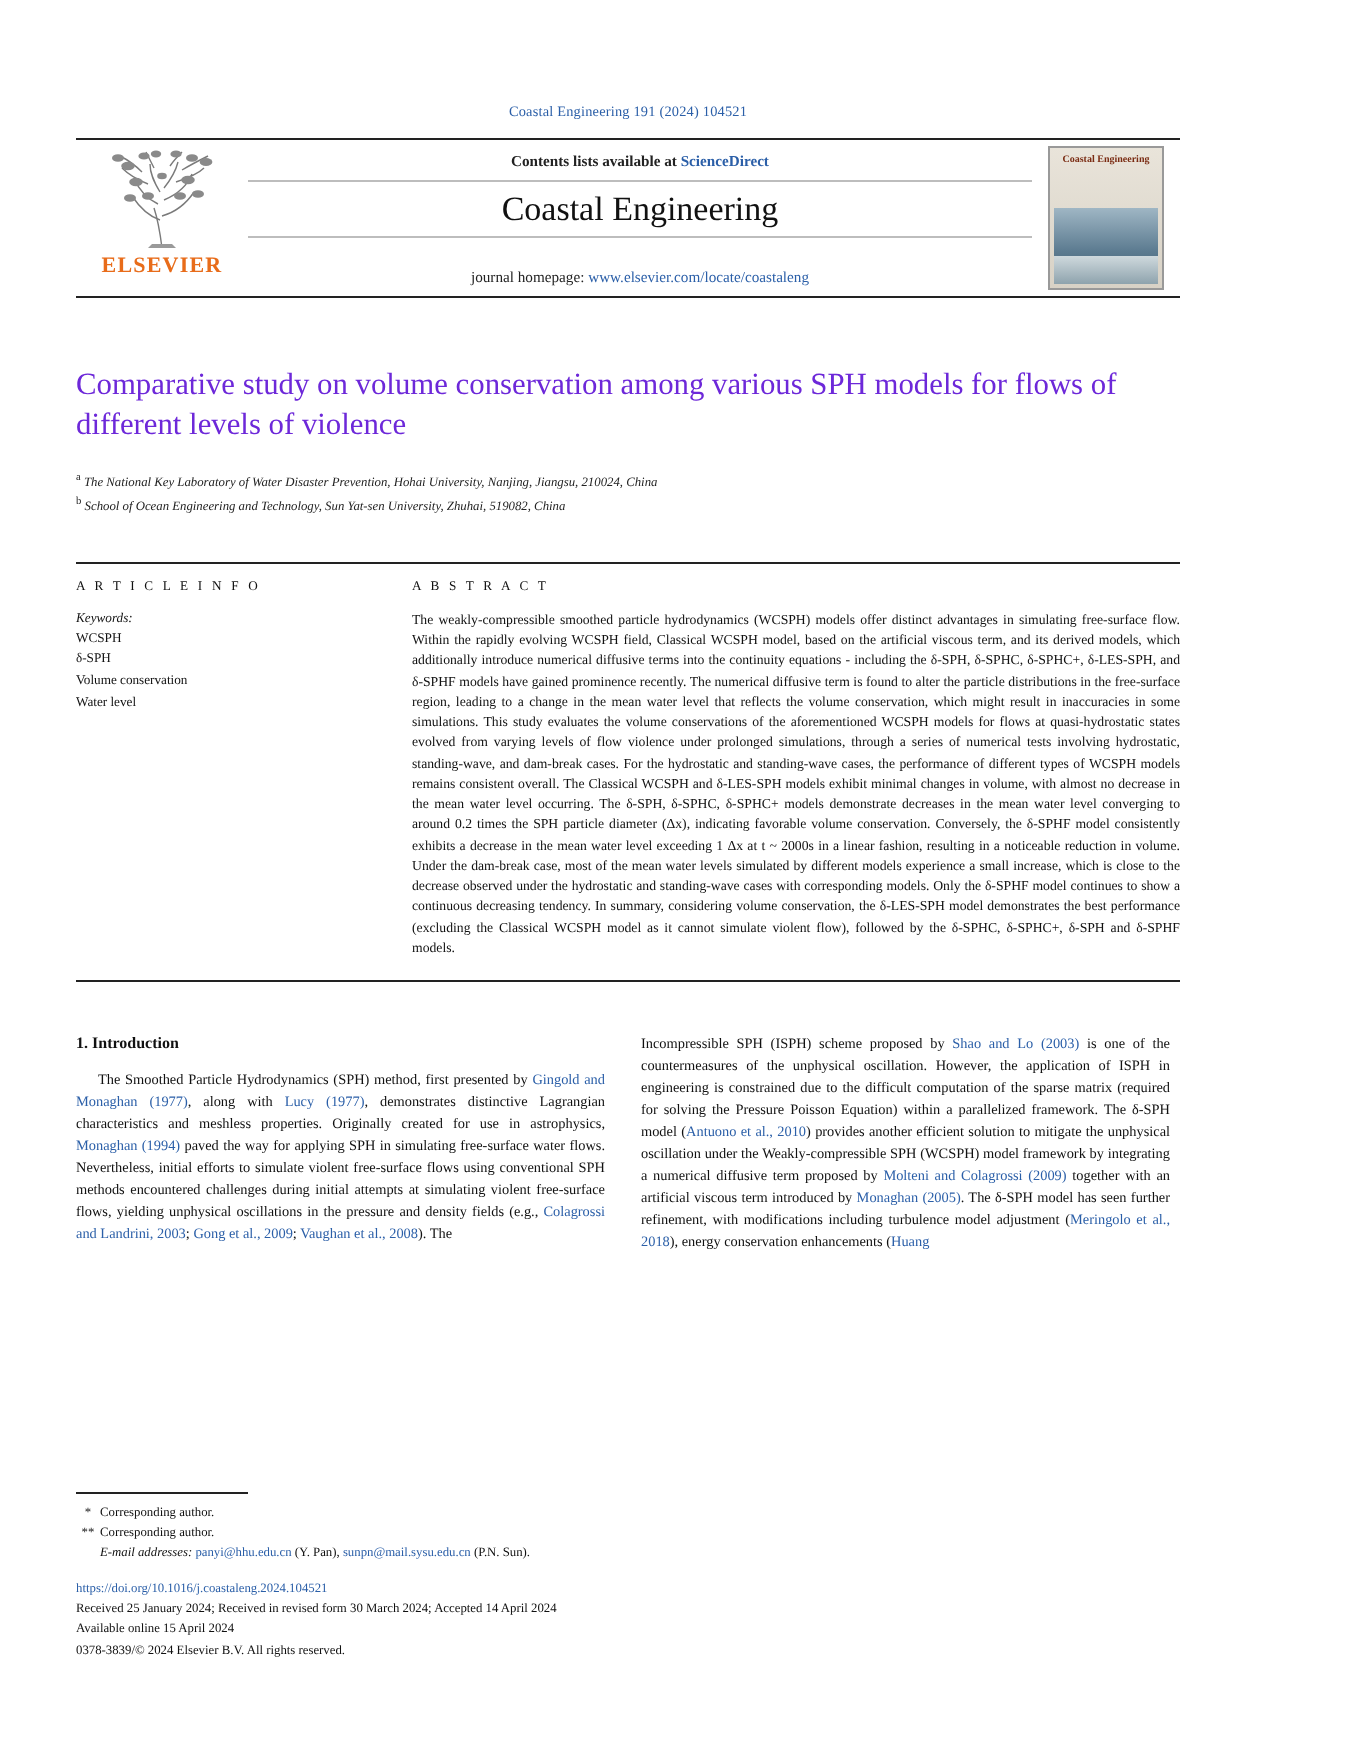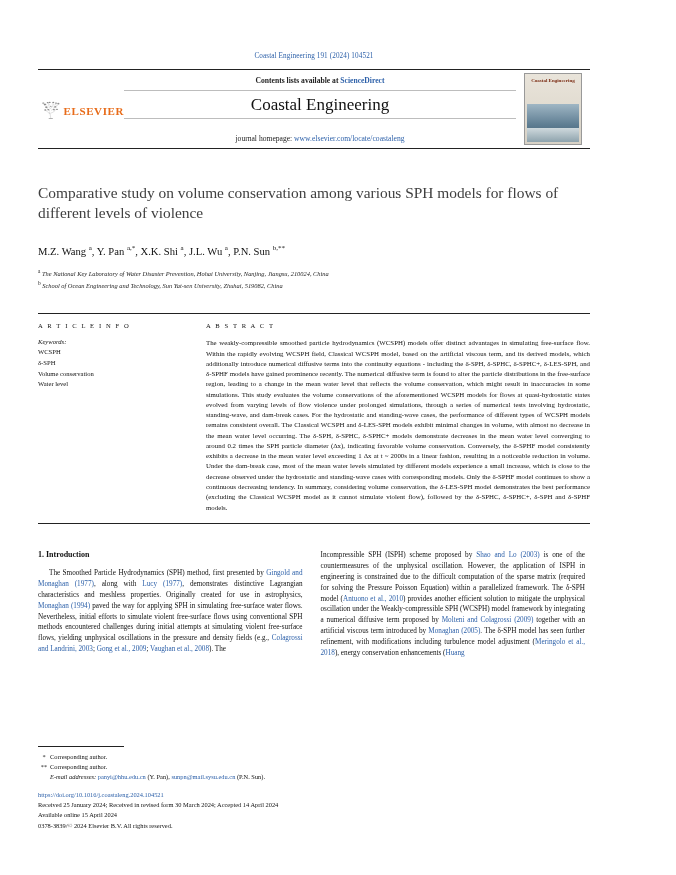--- a/index.html
+++ b/index.html
@@ -31,20 +31,21 @@
     border-top:1px solid #222;
     border-bottom:1px solid #222;
     display:flex;
     align-items:stretch;
     height:78px;
   }
   .mast-left{
     width:86px;
     border-right:0;
     display:flex;
+    flex-direction:column;
     align-items:center;
     justify-content:flex-start;
     padding-top:2px;
     box-sizing:border-box;
   }
   .tree-svg{display:block;}
   .elsevier-word{
     font-family:"Liberation Serif", serif;
     font-size:11px;
     letter-spacing:.6px;
@@ -113,21 +114,21 @@
   .cover .cov-img:after{
     content:"";
     position:absolute;left:0;right:0;bottom:0;height:14px;
     background:linear-gradient(#cfd9dd,#8ea3ad);
   }
   
   .title{
     margin:34px 38px 0 38px;
     font-size:15.4px;
     line-height:1.32;
-    color:#404040;
+    color:#6d28d9;
   }
   .authors{
     margin:20px 38px 0 38px;
     font-size:10.6px;
   }
   .authors sup{font-size:7px;}
   .affil{
     margin:11px 38px 0 38px;
     font-size:6.4px;
     line-height:1.55;
@@ -275,23 +276,20 @@
     <div class="mast-right">
       <div class="cover">
         <div class="cov-title">Coastal Engineering</div>
         <div class="cov-img"></div>
       </div>
     </div>
   </div>
 
   <div class="title">Comparative study on volume conservation among various SPH models for flows of different levels of violence</div>
 
-  <div class="authors">
-    M.Z. Wang <sup>a</sup>, Y. Pan <sup>a,*</sup>, X.K. Shi <sup>a</sup>, J.L. Wu <sup>a</sup>, P.N. Sun <sup>b,**</sup>
-  </div>
 
   <div class="affil">
     <div><sup>a</sup> <em>The National Key Laboratory of Water Disaster Prevention, Hohai University, Nanjing, Jiangsu, 210024, China</em></div>
     <div><sup>b</sup> <em>School of Ocean Engineering and Technology, Sun Yat-sen University, Zhuhai, 519082, China</em></div>
   </div>
 
   <div class="infoabs">
     <div class="col-info">
       <div class="sec-head">A R T I C L E   I N F O</div>
       <div class="kw-title">Keywords:</div>

